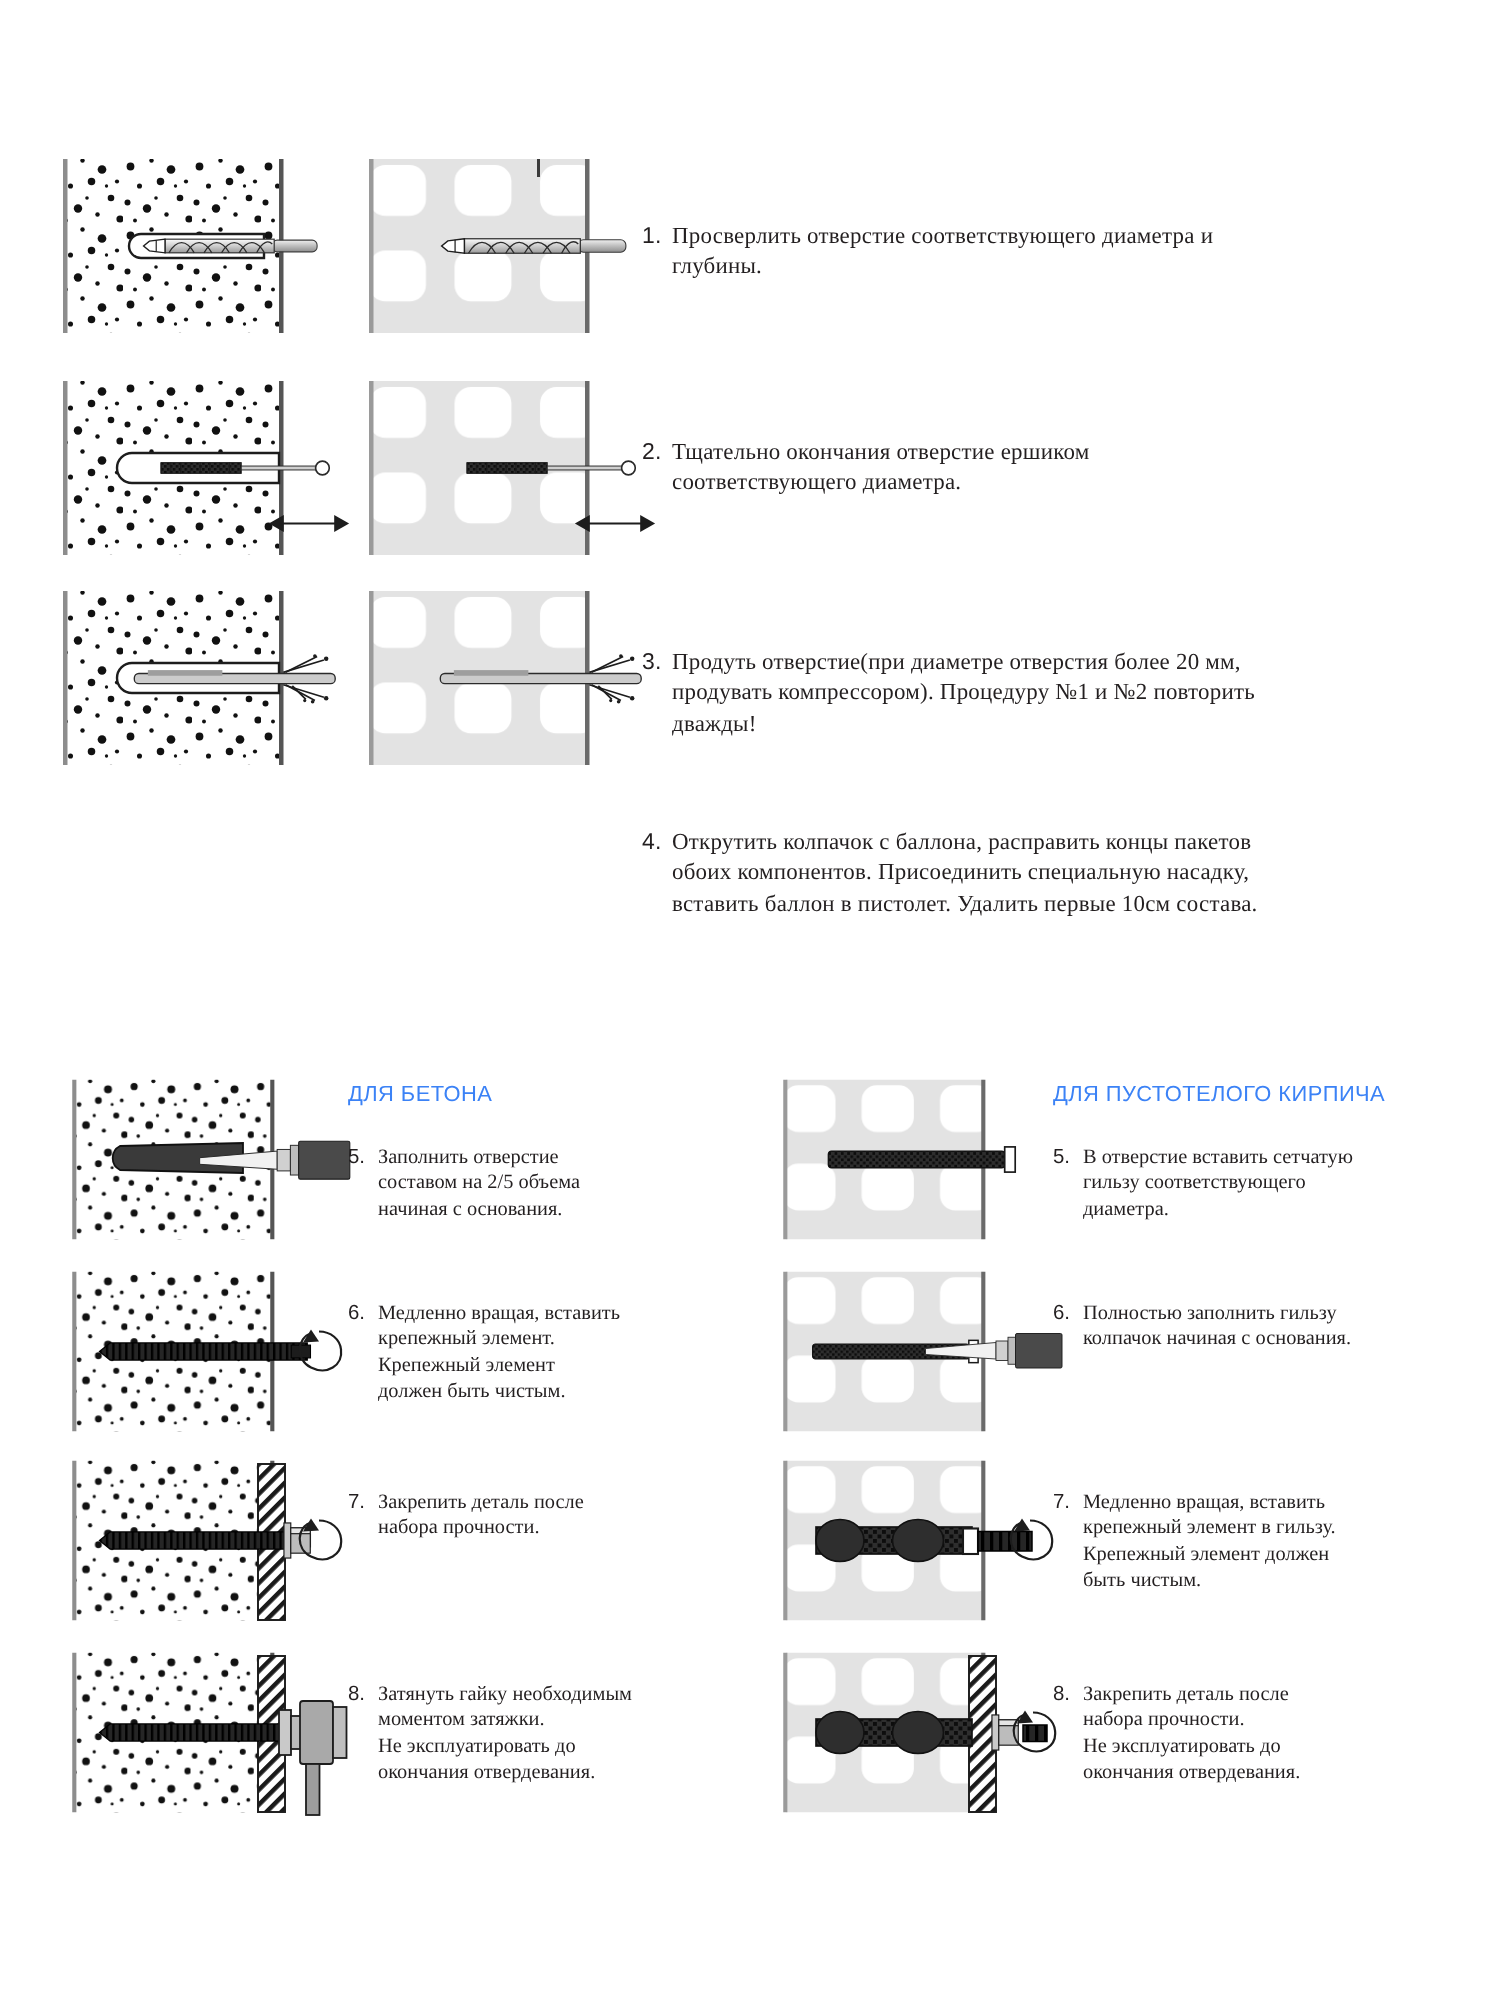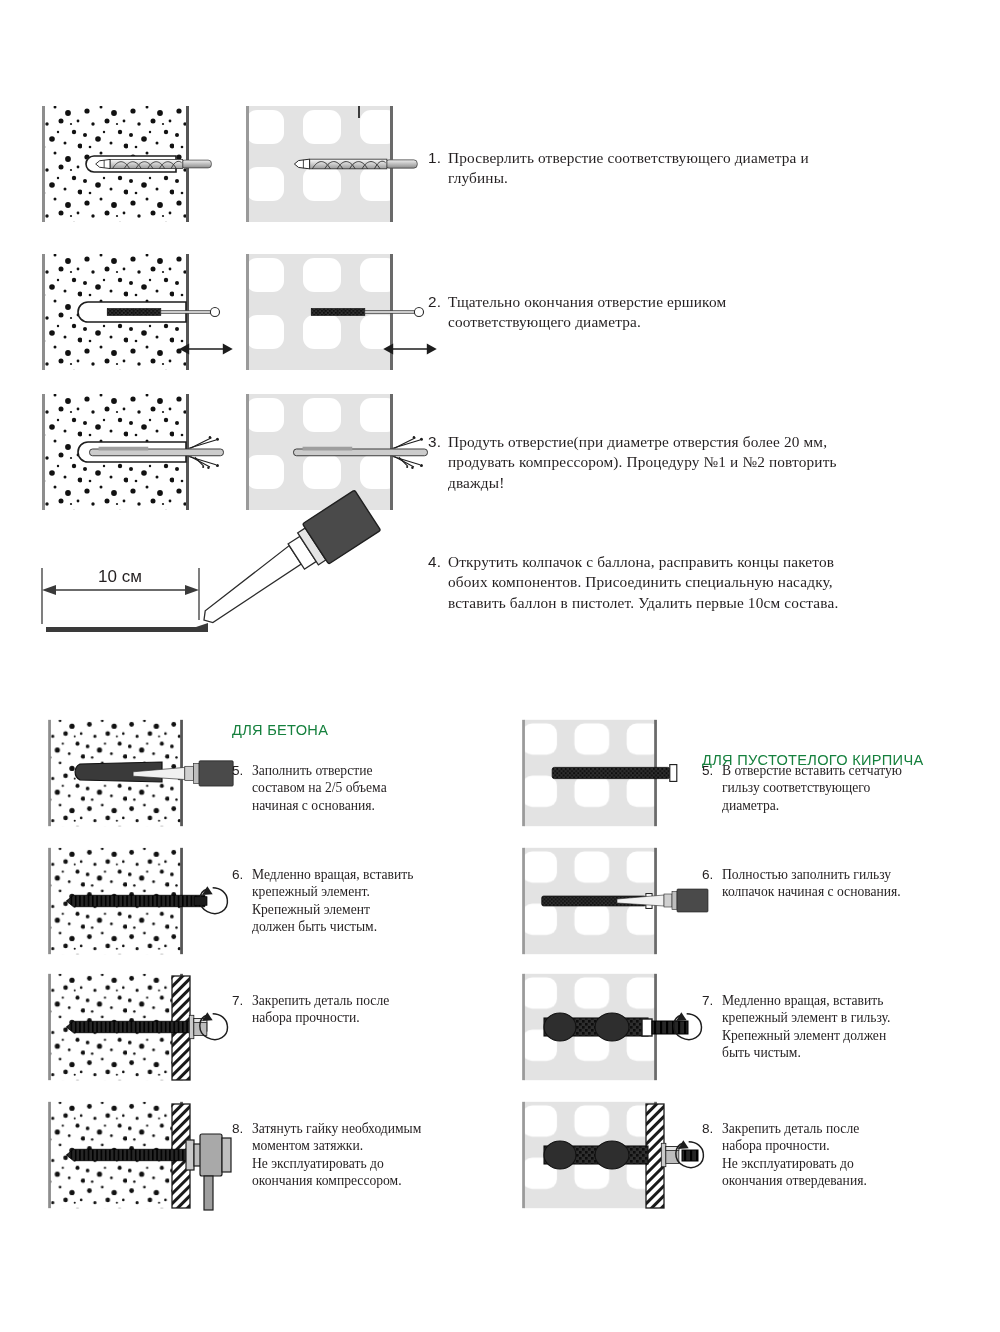--- a/index.html
+++ b/index.html
@@ -20,21 +20,21 @@
     letter-spacing:.01em;
   }
   .step-wrap{display:flex;}
   .step-num{width:20px;flex:0 0 20px;}
   .step-body{flex:1;font-family:Liberation Serif, serif;}
 
   
   .colhead{
     font-size:14.6px;
     letter-spacing:.02em;
-    color:#15803d;
+    color:#3b82f6;
   }
   .small-step{
     font-size:13.6px;
     line-height:1.27;
     white-space:pre-line;
     color:#231f20;
   }
   svg{display:block;overflow:visible;}
   .abs{position:absolute;}
 </style>
@@ -272,42 +272,20 @@
   </div>
   <div class="abs" style="left:428px;top:432px;width:562px;">
     <div class="step-wrap">
       <div class="step-num steptext">3.</div>
       <div class="step-body steptext">Продуть отверстие(при диаметре отверстия более 20 мм,
 продувать компрессором). Процедуру №1 и №2 повторить
 дважды!</div>
     </div>
   </div>
 
-  <div class="abs" style="left:36px;top:528px;">
-    <svg width="370" height="112" viewBox="0 0 370 112">
-
-      <g stroke="#3a3a3a" stroke-width="1.3">
-        <path d="M6 40 L6 96"></path>
-        <path d="M163 40 L163 92"></path>
-        <path d="M9 62 L160 62"></path>
-      </g>
-      <path d="M6 62 L20 57 L20 67 Z" fill="#3a3a3a"></path>
-      <path d="M163 62 L149 57 L149 67 Z" fill="#3a3a3a"></path>
-      <text x="84" y="54" font-family="Liberation Sans, sans-serif" font-size="17" fill="#231f20" text-anchor="middle">10 см</text>
-
-      <path d="M10 99 L160 99 L172 95 L172 104 L10 104 Z" fill="#3a3a3a"></path>
-
-      <g transform="translate(168,92) rotate(-33)">
-        <path d="M0 0 L6 -7 L112 -16 L112 6 L6 7 Z" fill="#ffffff" stroke="#2b2b2b" stroke-width="1.3"></path>
-        <rect x="112" y="-18" width="14" height="30" fill="#ffffff" stroke="#2b2b2b" stroke-width="1.3"></rect>
-        <rect x="126" y="-22" width="9" height="38" fill="#e4e4e4" stroke="#2b2b2b" stroke-width="1.3"></rect>
-        <rect x="135" y="-27" width="62" height="48" rx="2" fill="#4a4a4a" stroke="#1f1f1f" stroke-width="1.4"></rect>
-      </g>
-    </svg>
-  </div>
   <div class="abs" style="left:428px;top:552px;width:562px;">
     <div class="step-wrap">
       <div class="step-num steptext">4.</div>
       <div class="step-body steptext">Открутить колпачок с баллона, расправить концы пакетов
 обоих компонентов. Присоединить специальную насадку,
 вставить баллон в пистолет. Удалить первые 10см состава.</div>
     </div>
   </div>
 
   <div class="abs" style="left:232px;top:722px;">
@@ -378,25 +356,25 @@
         <rect x="168" y="76" width="9" height="34" fill="#9e9e9e"></rect>
       </g>
     </svg>
   </div>
   <div class="abs" style="left:232px;top:1120px;width:258px;">
     <div class="step-wrap">
       <div class="step-num small-step">8.</div>
       <div class="step-body small-step">Затянуть гайку необходимым
 моментом затяжки.
 Не эксплуатировать до
-окончания компрессором.</div>
-    </div>
-  </div>
-
-  <div class="abs" style="left:702px;top:722px;margin-top:30px;">
+окончания отвердевания.</div>
+    </div>
+  </div>
+
+  <div class="abs" style="left:702px;top:722px;">
     <div class="colhead">ДЛЯ ПУСТОТЕЛОГО КИРПИЧА</div>
   </div>
 
   <div class="abs" style="left:510px;top:718px;">
     <svg width="190" height="112" viewBox="0 0 190 112">
       <use href="#sym-brick-wall" x="0" y="0" width="160" height="110"></use>
       <use href="#sym-sleeve" x="38" y="42" width="140" height="26"></use>
     </svg>
   </div>
   <div class="abs" style="left:702px;top:762px;width:270px;">

